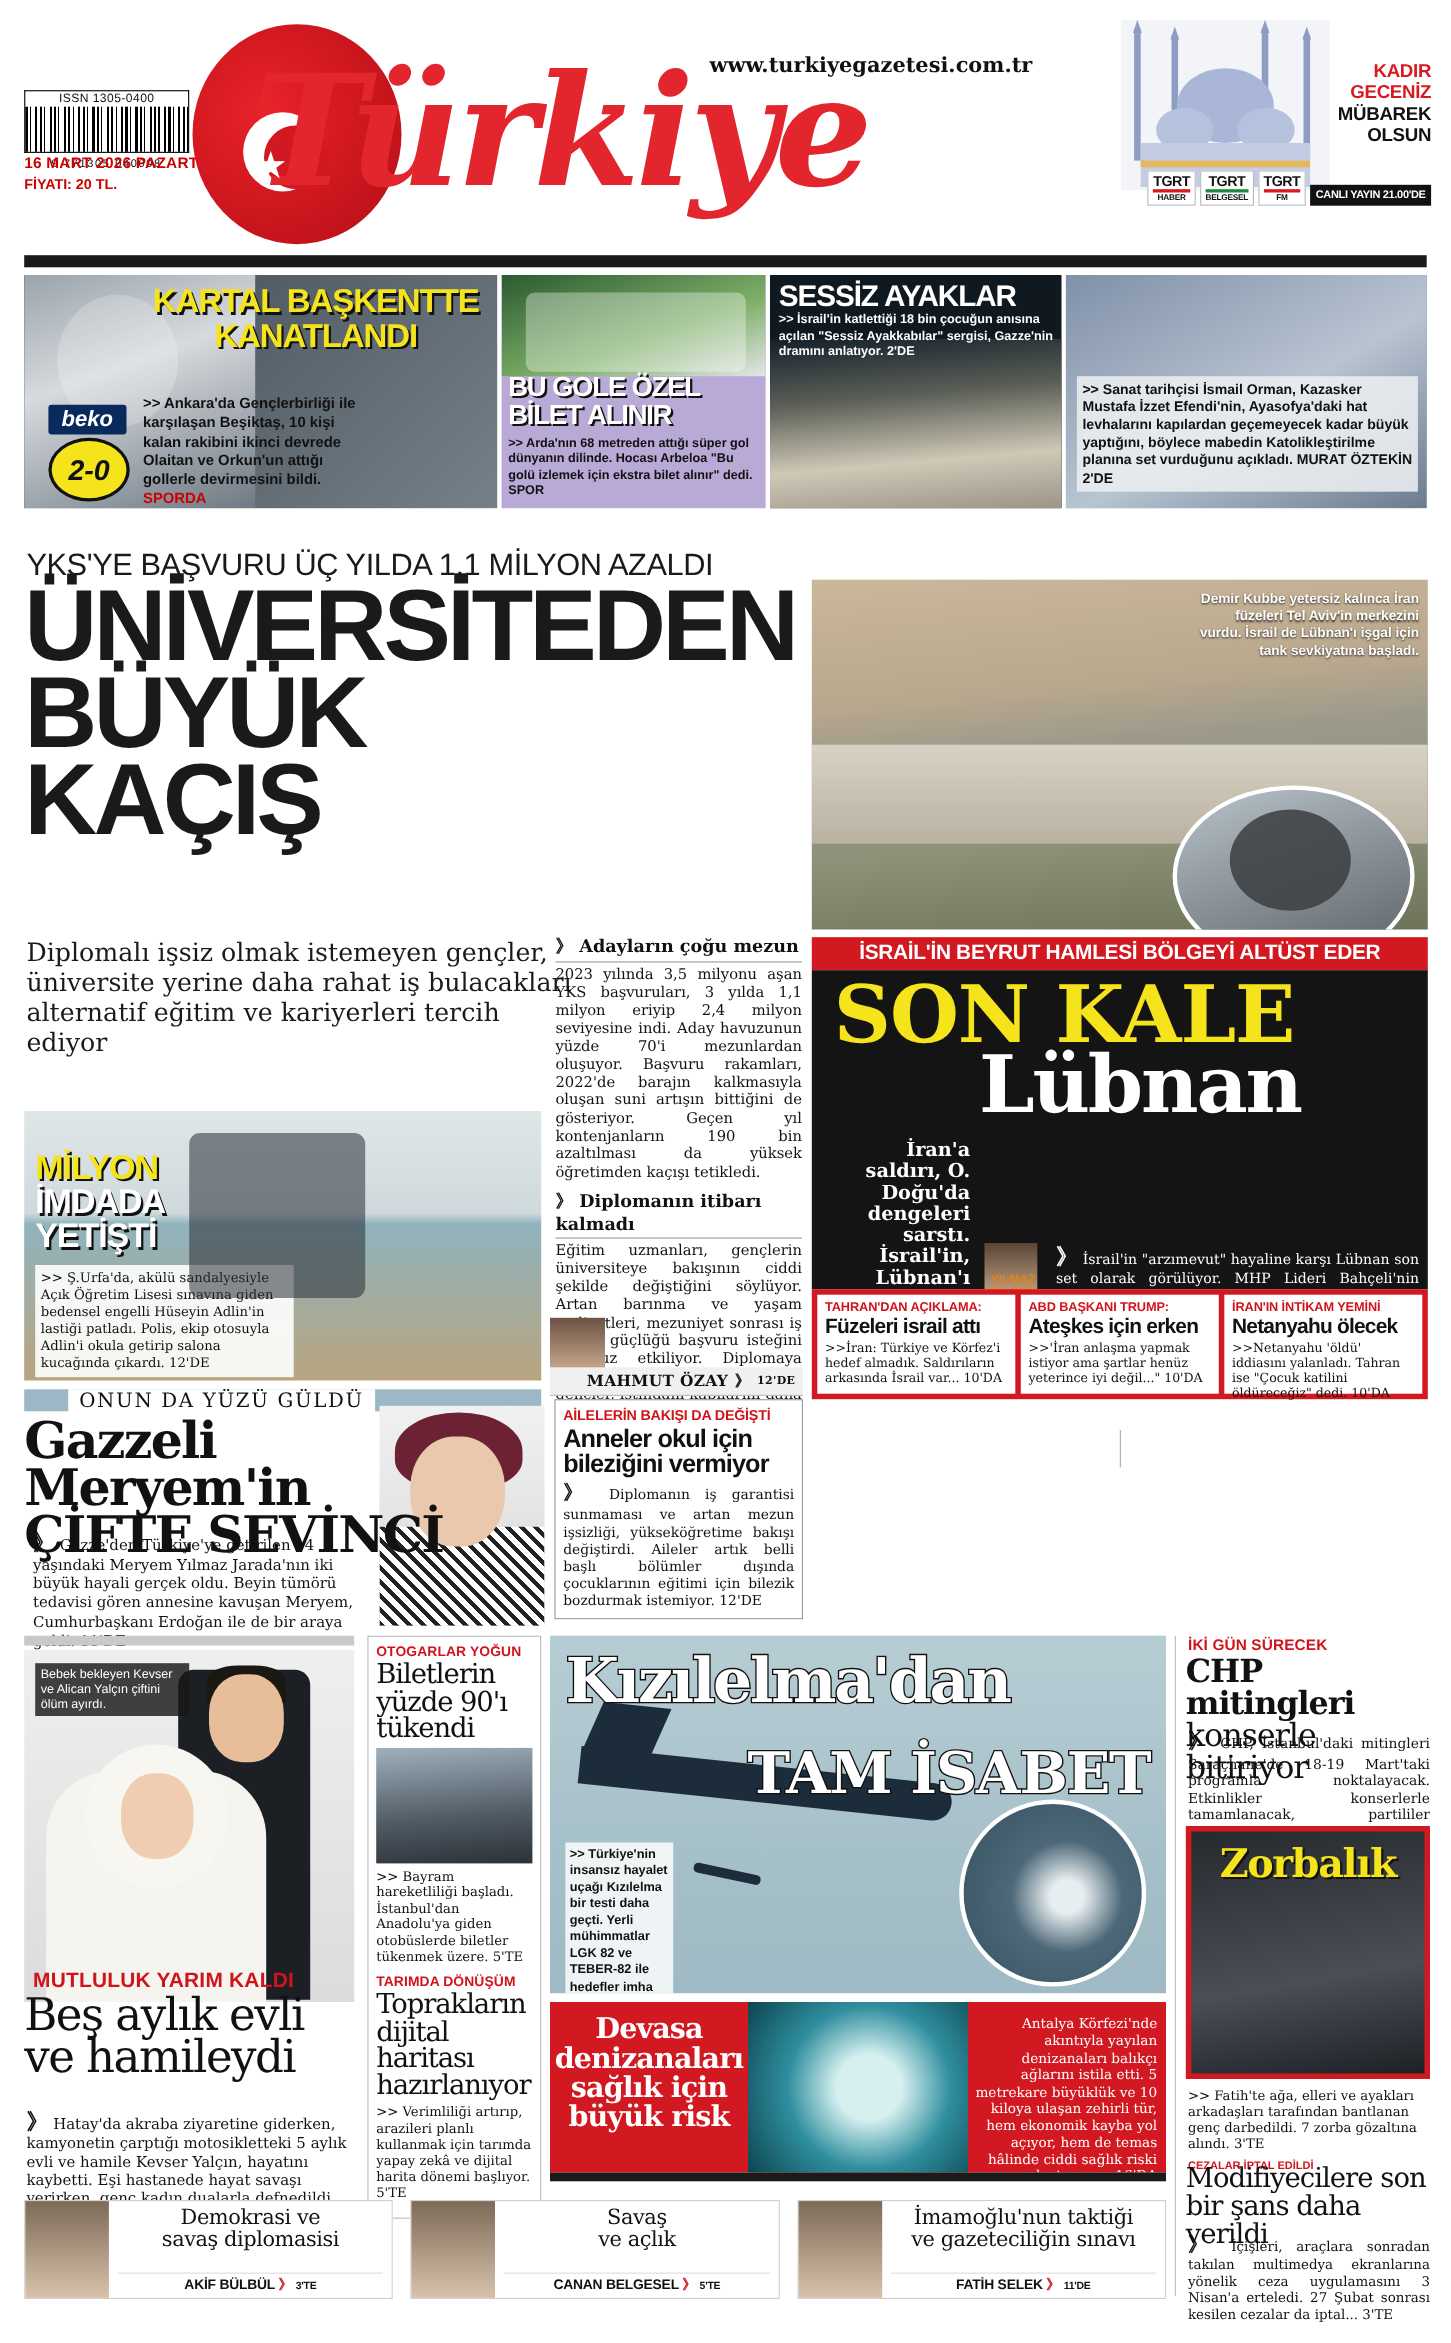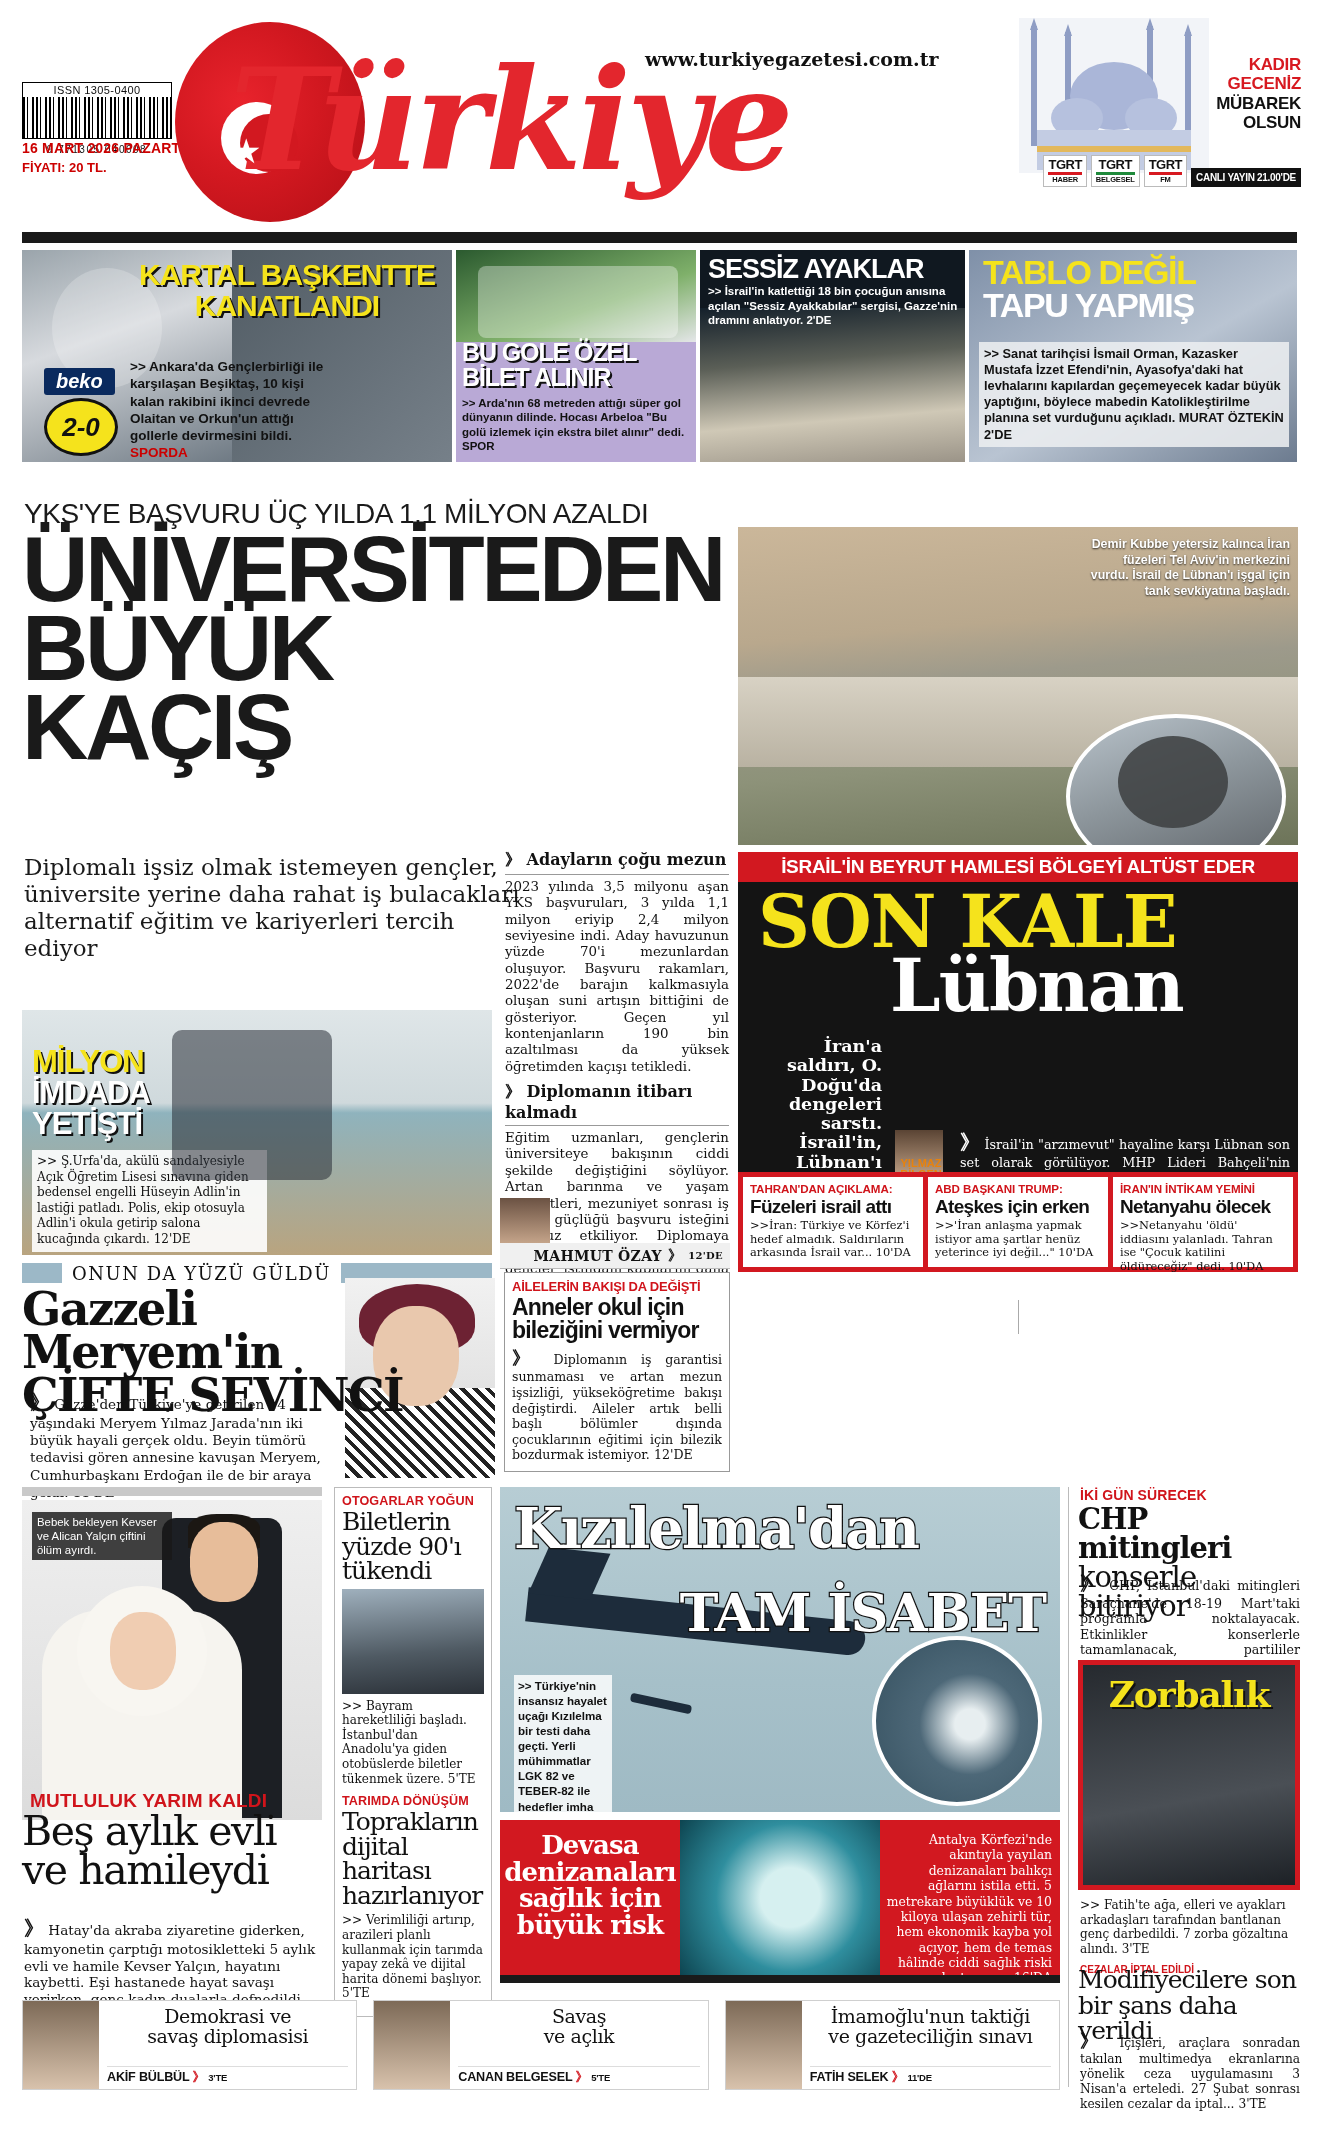--- a/index.html
+++ b/index.html
@@ -226,21 +226,21 @@
   .dv-img{width:200px;background:radial-gradient(circle at 55% 50%,#d6f0f0 0 22%,#2f8e9e 55%,#0d4450 100%);}
   .dv-b{flex:1;color:#fff;font-size:12.4px;line-height:1.24;text-align:right;padding:12px 8px 0 6px;font-family:"DejaVu Serif",serif;}
   .dv-rule{position:absolute;left:500px;top:1975px;width:560px;height:8px;background:#1a1a1a;}
 
   
   .colstrip{position:absolute;left:22px;top:2000px;width:1038px;height:90px;display:flex;gap:16px;}
   .cs{flex:1;border:1px solid #cfcfcf;display:flex;background:#fff;}
   .cs-face{width:76px;background:linear-gradient(180deg,#7d6a57,#d8c2ac);}
   .cs-r{flex:1;display:flex;flex-direction:column;justify-content:space-between;padding:6px 8px 0;}
   .cs-t{font-size:19px;line-height:1.04;text-align:center;font-family:"DejaVu Serif",serif;letter-spacing:-.4px;}
-  .cs-n{text-align:left;font-size:12.6px;font-weight:800;letter-spacing:-.2px;border-top:1px solid #ddd;padding:2px 0 3px;}
+  .cs-n{text-align:center;font-size:12.6px;font-weight:800;letter-spacing:-.2px;border-top:1px solid #ddd;padding:2px 0 3px;}
   .cs-n .chev{color:#d21820;font-weight:900;}
   .cs-n .pg{font-size:9.5px;}
 
   
   .rsep{position:absolute;left:1068px;top:1487px;width:1px;height:600px;background:#bbb;}
   .chp-k{position:absolute;left:1080px;top:1487px;color:#d0141b;font-size:14px;font-weight:700;letter-spacing:.1px;}
   .chp-h{position:absolute;left:1078px;top:1505px;width:222px;font-size:29px;line-height:1.0;letter-spacing:-1px;font-family:"DejaVu Serif",serif;}
   .chp-h b{font-weight:900;}
   .chp-b{position:absolute;left:1080px;top:1572px;width:220px;font-size:12.6px;line-height:1.24;font-family:"DejaVu Serif",serif;text-align:justify;}
   .chp-b .chev{font-size:19px;font-weight:900;}
@@ -345,24 +345,20 @@
       <div class="ph-shoes"></div>
       <div class="ses-h">SESSİZ AYAKLAR</div>
       <div class="ses-b">
         <span>&gt;&gt; İsrail'in katlettiği 18 bin çocuğun anısına açılan "Sessiz Ayakkabılar" sergisi, Gazze'nin dramını anlatıyor.</span>
         <span>2'DE</span>
       </div>
     </div>
 
     <div class="strip-card c4">
       <div class="ph-haghia"></div>
-      <div class="tablo-h">
-        <div class="y">TABLO DEĞİL</div>
-        <div class="w">TAPU YAPMIŞ</div>
-      </div>
       <div class="tablo-b">
         <span>&gt;&gt; Sanat tarihçisi İsmail Orman, Kazasker Mustafa İzzet Efendi'nin, Ayasofya'daki hat levhalarını kapılardan geçemeyecek kadar büyük yaptığını, böylece mabedin Katolikleştirilme planına set vurduğunu açıkladı.</span>
         <b>MURAT ÖZTEKİN 2'DE</b>
       </div>
     </div>
   </div>
 
   <div class="kicker">YKS'YE BAŞVURU ÜÇ YILDA 1,1 MİLYON AZALDI</div>
   <div class="mega">
     <span>ÜNİVERSİTEDEN</span>

